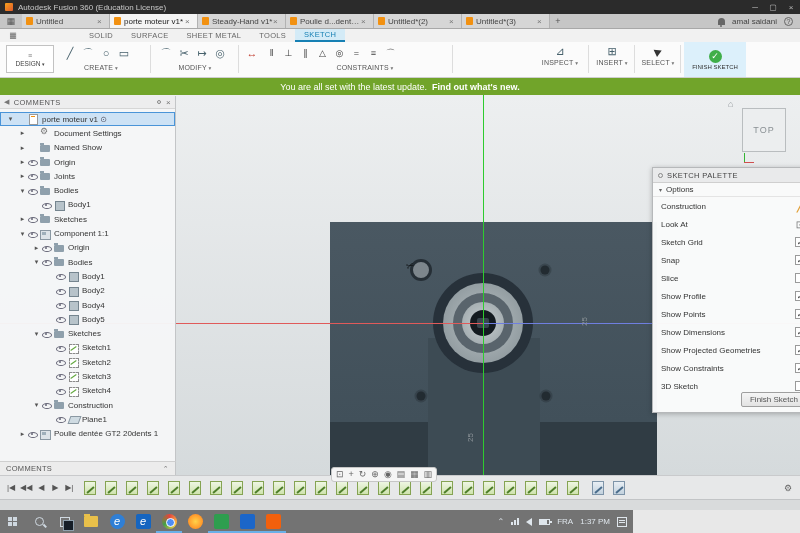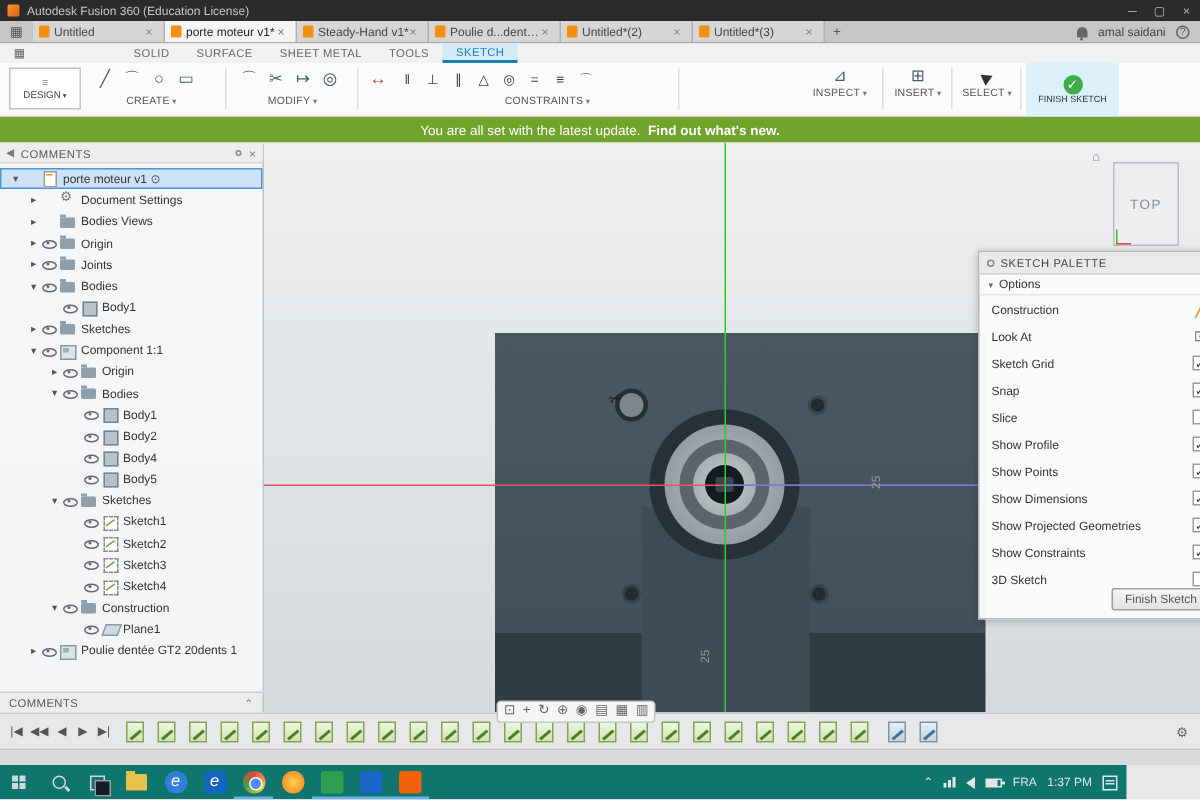--- a/index.html
+++ b/index.html
@@ -77,21 +77,21 @@
 .c5{left:483px;top:228px;width:26px;height:26px;background:#141b20}
 .c6{left:483px;top:228px;width:12px;height:10px;background:#39464e;border-radius:2px}
 .hole{position:absolute;width:9px;height:9px;border-radius:50%;background:#222b31;box-shadow:0 0 0 2px rgba(34,43,49,.35);transform:translate(-50%,-50%)}
 .featring{position:absolute;left:421px;top:175px;width:22px;height:22px;border-radius:50%;border:3px solid #262f36;background:#7d868c;transform:translate(-50%,-50%)}
 .scissors{position:absolute;left:406px;top:165px;font-size:10px;color:#14181b;transform:rotate(-20deg)}
 .scissors::before{content:"✂"}
 .axis-v{position:absolute;left:483px;top:0;width:1px;height:380px;background:#2ecc2e}
 .axis-h{position:absolute;left:0;top:228px;width:800px;height:1px;background:#e05a5a}
 .axis-h-blue{position:absolute;left:483px;top:228px;width:174px;height:1px;background:#6f7fe0}
 .dim{position:absolute;color:#8d9499;font-size:8px;transform:rotate(-90deg)}
-.vcube{position:absolute;left:742px;top:13px;width:44px;height:56px;background:rgba(236,238,239,.92);border:1px solid #b9bdbf;color:#8a9094;display:flex;align-items:center;justify-content:center;font-size:9px;letter-spacing:1px}
+.vcube{position:absolute;left:742px;top:13px;width:44px;height:44px;background:rgba(236,238,239,.92);border:1px solid #b9bdbf;color:#8a9094;display:flex;align-items:center;justify-content:center;font-size:9px;letter-spacing:1px}
 .vhome{position:absolute;left:728px;top:4px;color:#8a9094;font-size:9px}
 .vhome::before{content:"⌂"}
 .vax-g{position:absolute;left:744px;top:58px;width:1px;height:10px;background:#35b535}
 .vax-r{position:absolute;left:744px;top:67px;width:10px;height:1px;background:#d05050}
 
 
 .viewnav{position:absolute;left:331px;top:467px;height:15px;background:#f5f5f5;border:1px solid #c6c6c6;border-radius:3px;display:flex;align-items:center;padding:0 4px;gap:5px;font-size:9px;color:#666;z-index:6}
 .viewnav .vn{line-height:13px}
 .viewnav .caret{font-size:5px;color:#888}
 
@@ -145,21 +145,21 @@
 .tl-sketch{width:12px;height:14px;border:1px solid #85a352;background:linear-gradient(#eef6e2,#cfe3ae);position:relative}
 .tl-sketch::after{content:"";position:absolute;left:1px;top:7px;width:9px;height:2px;background:#4e7e2a;transform:rotate(-40deg)}
 .tl-aux{width:12px;height:14px;border:1px solid #7e94a8;background:linear-gradient(#e8eef4,#c3d2de);position:relative}
 .tl-aux::after{content:"";position:absolute;left:1px;top:7px;width:9px;height:2px;background:#4a6d8c;transform:rotate(-40deg)}
 .tl-opts{margin-left:auto;padding-right:8px;color:#666;font-size:9px}
 .tl-opts::before{content:"⚙"}
 
 .statusgap{position:absolute;left:0;top:499px;width:800px;height:11px;background:#d9dbdc;border-top:1px solid #c2c4c6}
 
 
-.taskbar{position:absolute;left:0;top:510px;width:751px;height:23px;background:#0f766e;display:flex;color:#dfe6ec}
+.taskbar{position:absolute;left:0;top:510px;width:633px;height:23px;background:#737373;display:flex;color:#dfe6ec}
 .tcell{width:26px;height:23px;display:flex;align-items:center;justify-content:center;flex:none}
 .tcell.open{box-shadow:inset 0 -2px 0 #6ab0e8}
 .winlogo{width:10px;height:10px;display:grid;grid-template-columns:4px 4px;grid-template-rows:4px 4px;gap:1px}
 .winlogo i{background:#cfd8e0}
 .searchring{width:9px;height:9px;border:1.5px solid #cfd8e0;border-radius:50%;position:relative}
 .searchring::after{content:"";position:absolute;left:7px;top:7px;width:4px;height:1.5px;background:#cfd8e0;transform:rotate(45deg)}
 .taskview{width:10px;height:10px;border:1px solid #cfd8e0;position:relative}
 .taskview::after{content:"";position:absolute;left:2px;top:2px;width:9px;height:9px;border:1px solid #8fa0ad;background:#151e28}
 .fold{width:14px;height:11px;background:#e9c04a;border-radius:1px;position:relative}
 .fold::before{content:"";position:absolute;left:0;top:-2px;width:6px;height:2px;background:#e9c04a}
@@ -421,21 +421,21 @@
           <span class="arr"></span>
           <span class="i-eye"></span>
           <span class="ni"></span>
           <span class="nlabel">Document Settings</span>
         </div>
 
         <div class="trow level-1 arrow-right icon-folder">
           <span class="arr"></span>
           <span class="i-eye"></span>
           <span class="ni"></span>
-          <span class="nlabel">Bodies Views</span>
+          <span class="nlabel">Named Show</span>
         </div>
 
         <div class="trow level-1 arrow-right icon-folder eye">
           <span class="arr"></span>
           <span class="i-eye"></span>
           <span class="ni"></span>
           <span class="nlabel">Origin</span>
         </div>
 
         <div class="trow level-1 arrow-right icon-folder eye">

